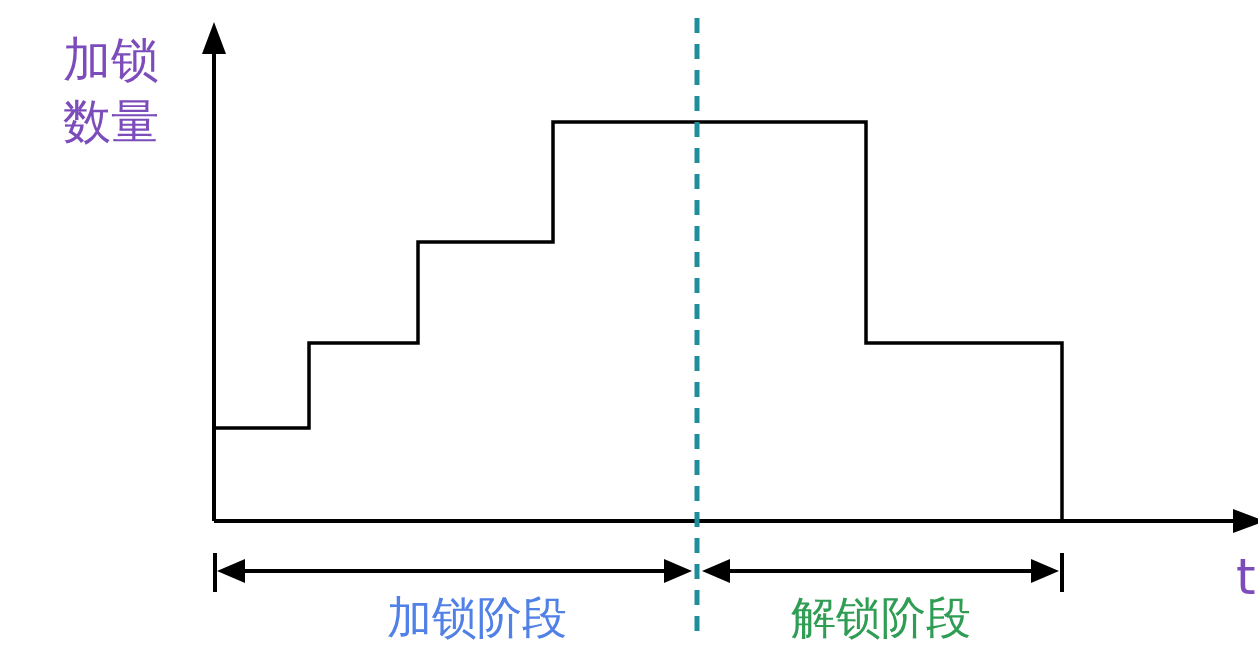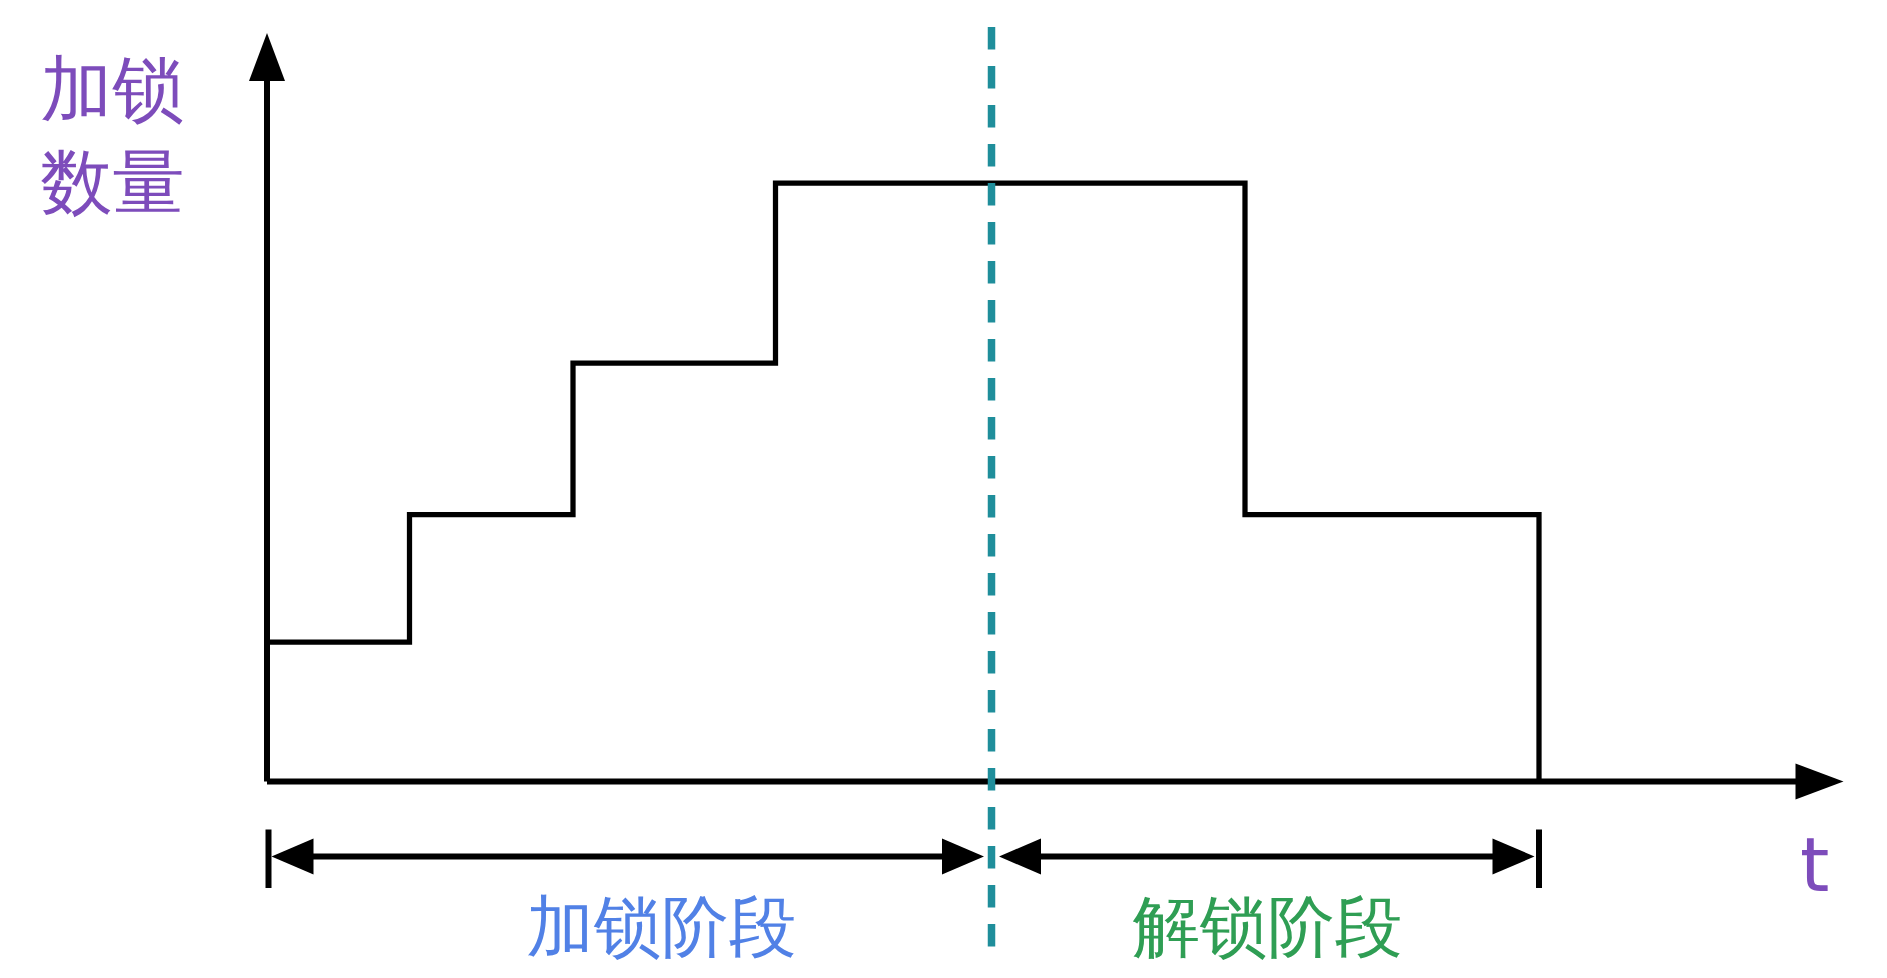--- a/index.html
+++ b/index.html
@@ -9,20 +9,21 @@
     width: 1258px;
     height: 652px;
     overflow: hidden;
     font-family: "DejaVu Sans", "Liberation Sans", sans-serif;
   }
   .stage {
     position: relative;
     width: 1022px;
     height: 652px;
     background: var(--color-background, #ffffff);
+    margin-left: 36px;
   }
   svg { display: block; }
 
   .curve {
     fill: none;
     stroke: var(--color-line-black, #000000);
     stroke-width: 3.5;
     stroke-linejoin: miter;
   }
   .axis-line {

